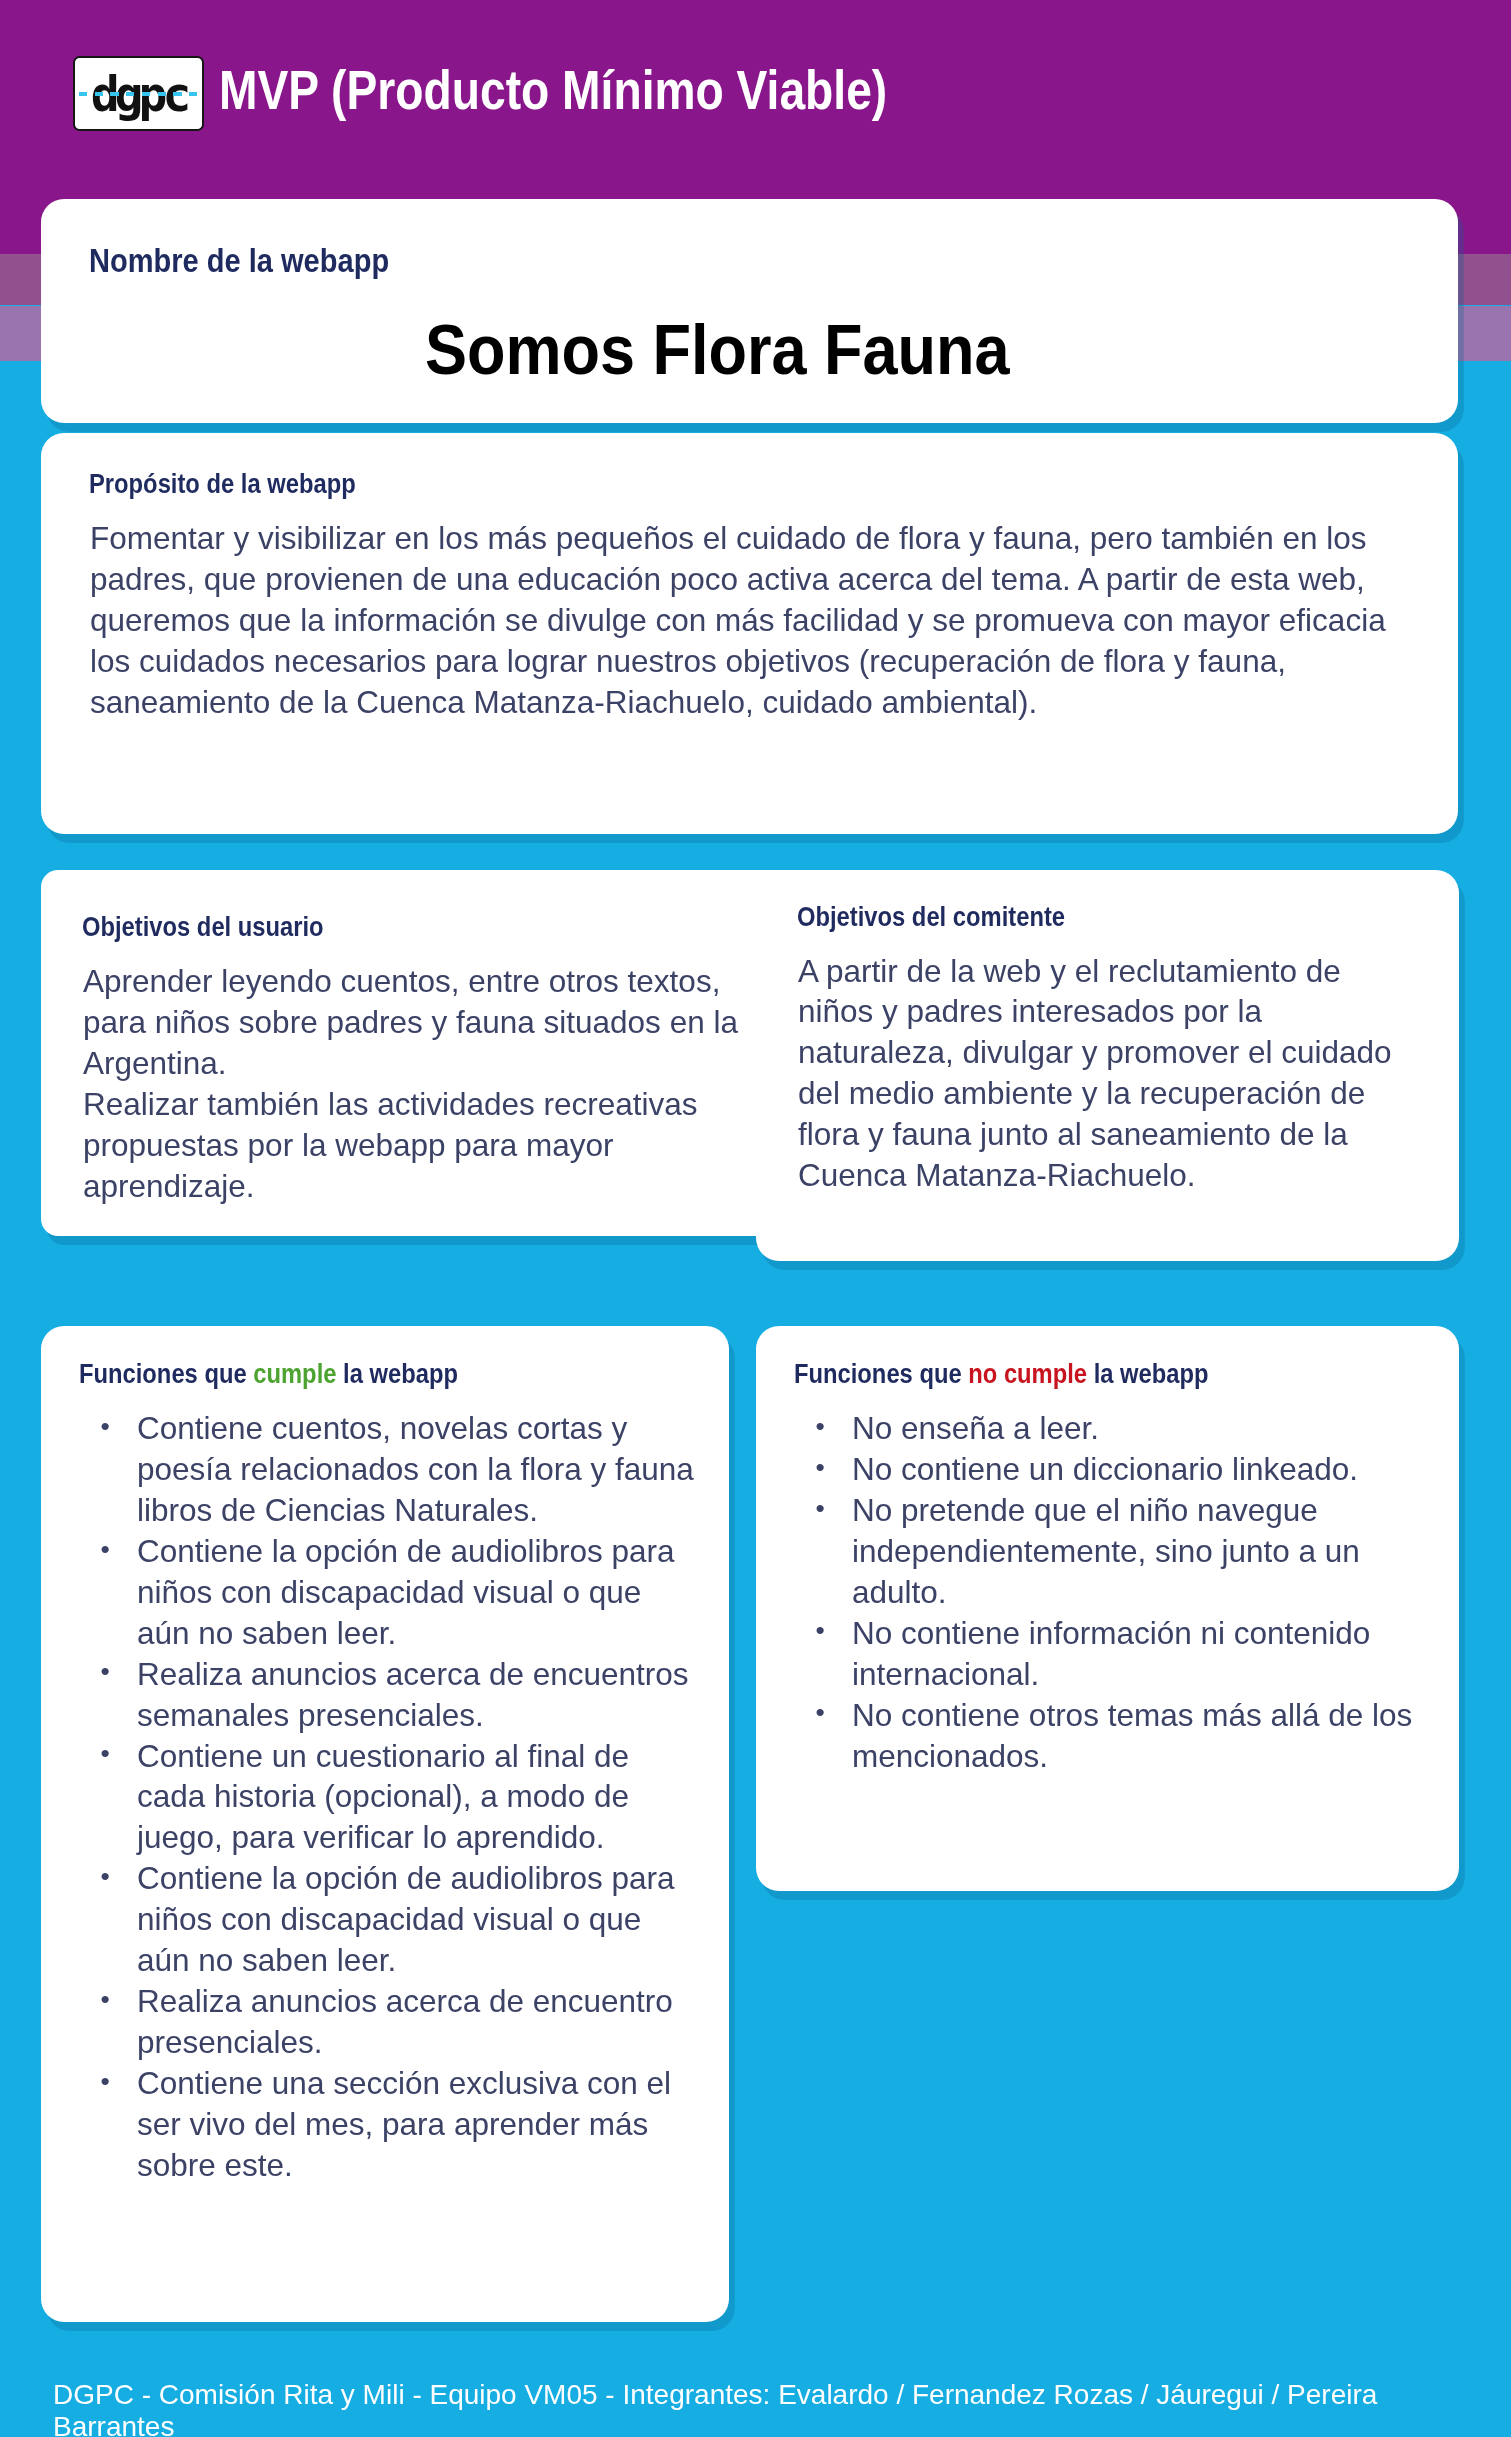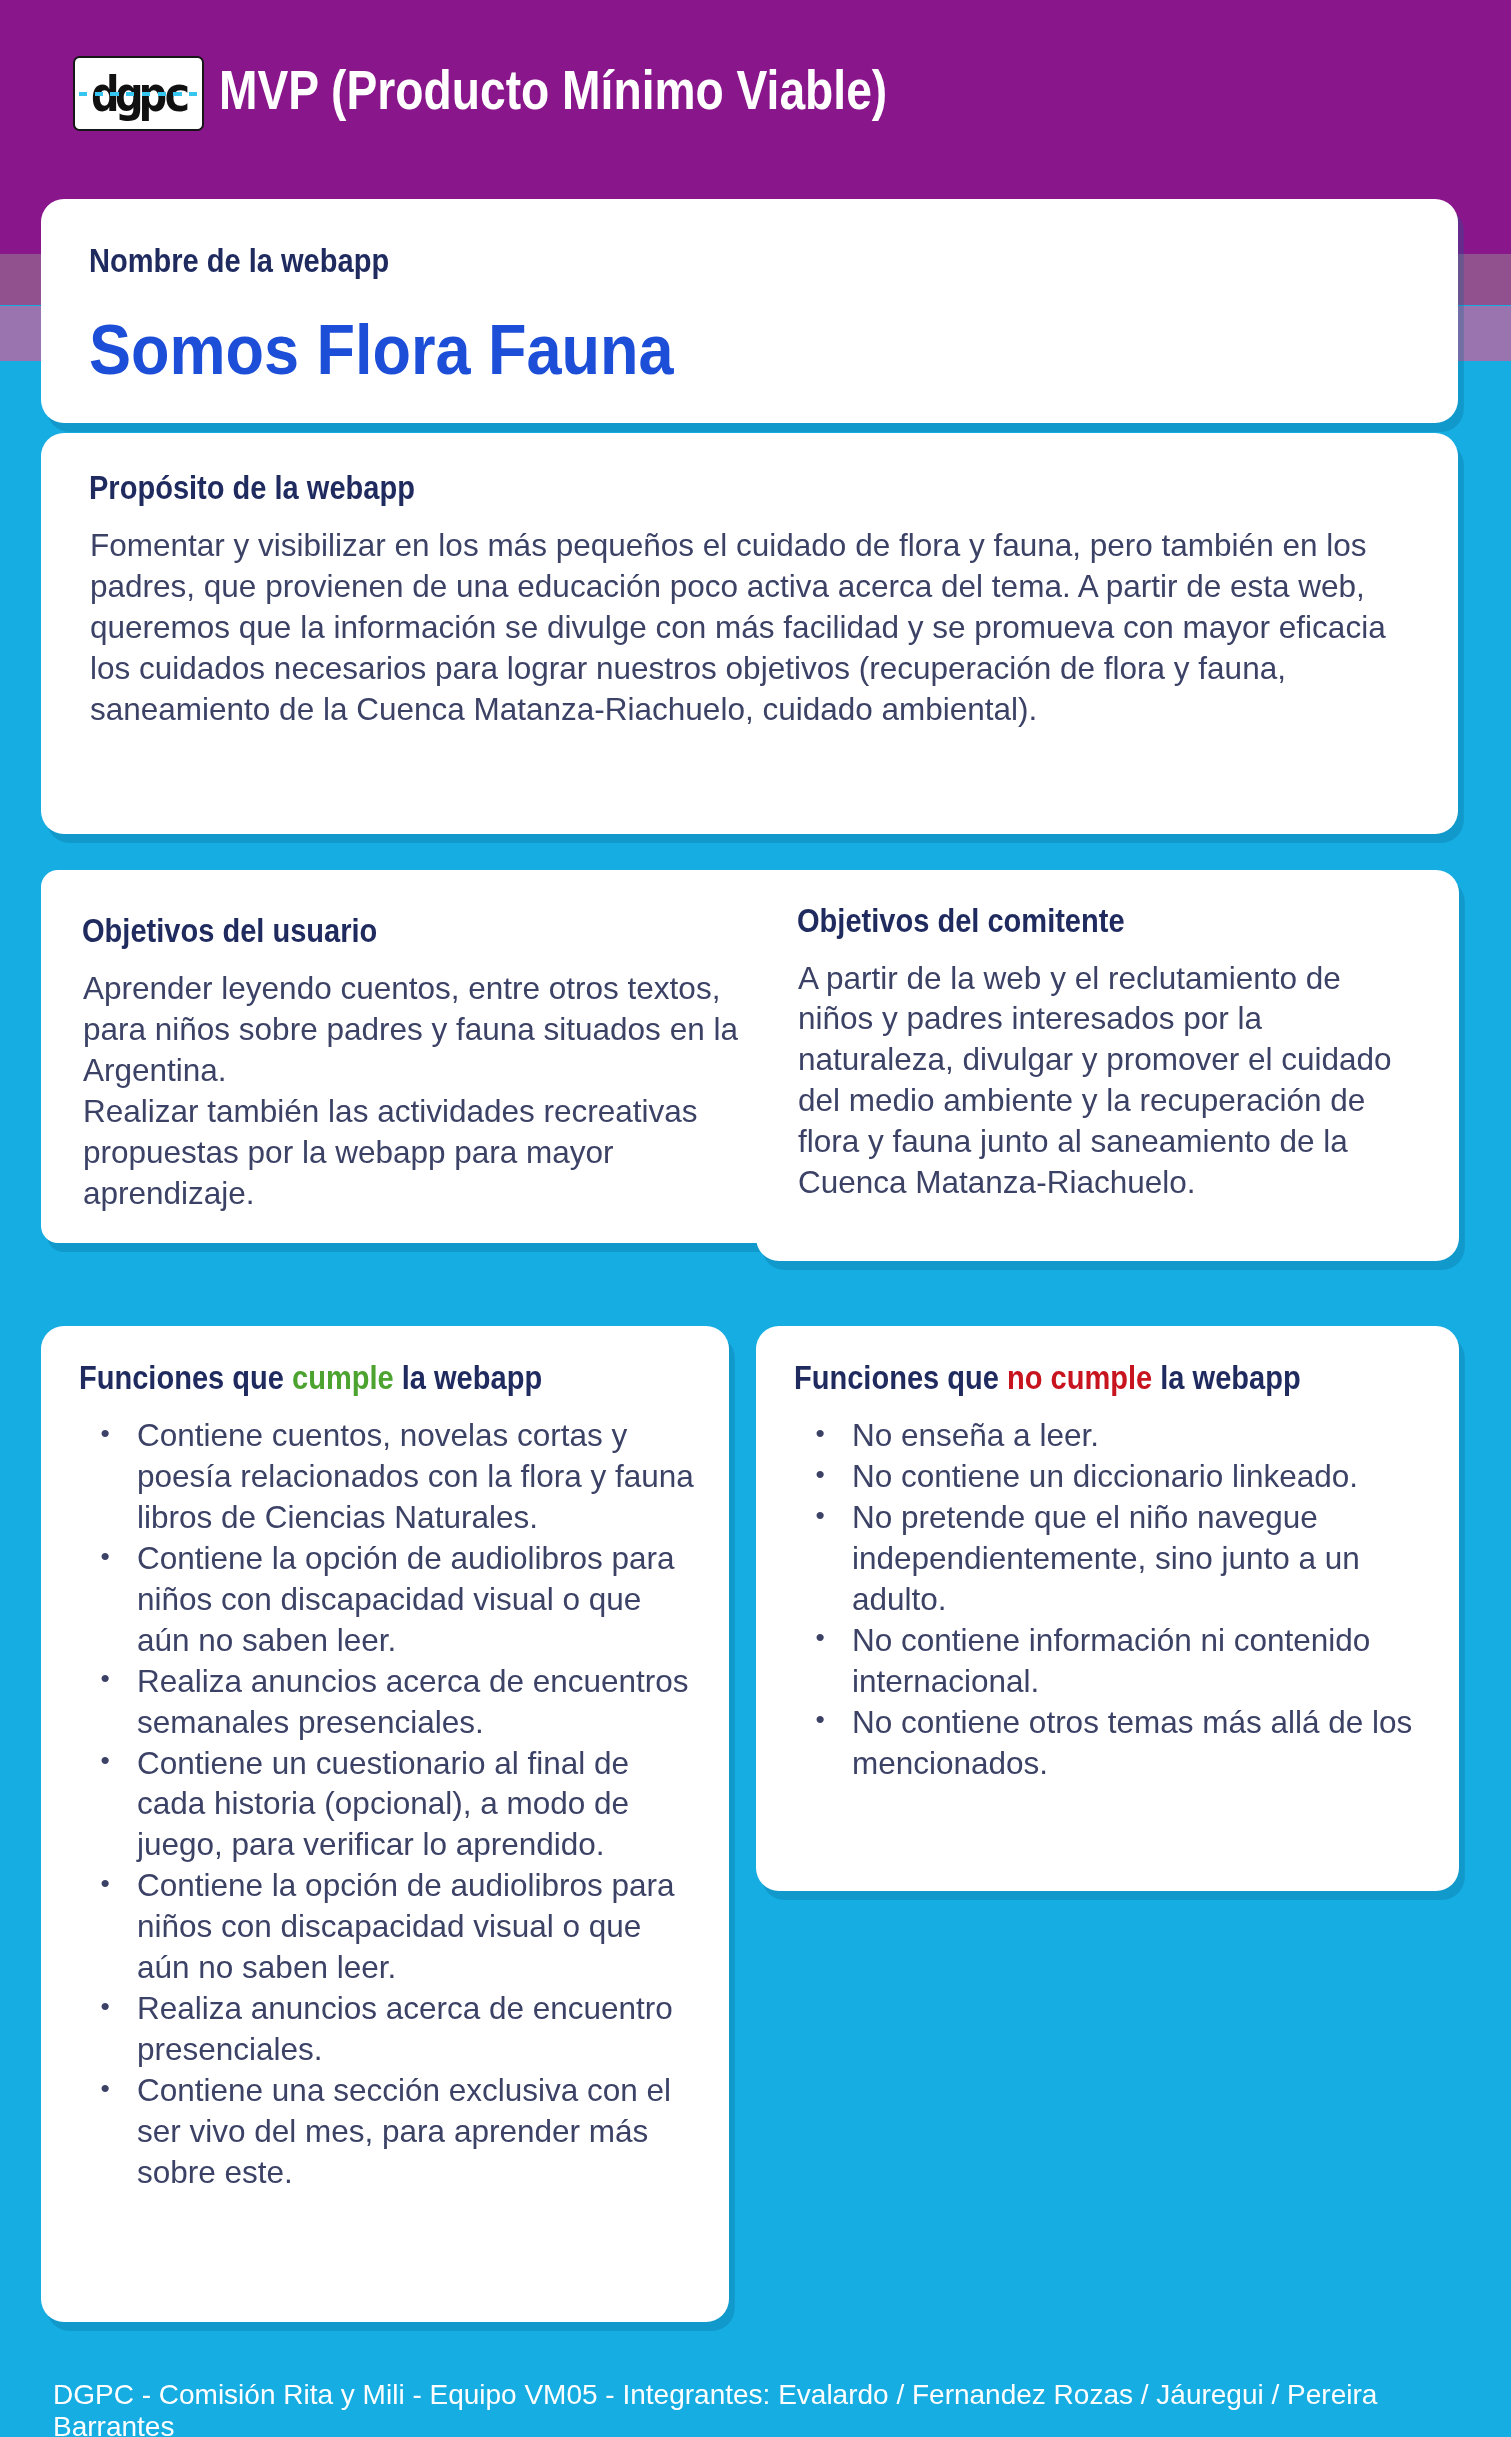--- a/index.html
+++ b/index.html
@@ -36,23 +36,23 @@
     box-shadow:5.8px 9px 0 rgba(8,100,145,0.28);
   }
   .card-name{left:41px;top:199px;width:1417px;min-height:220px;padding:43px 48px 33px 48px;}
   .card-purpose{left:41px;top:433px;width:1417px;min-height:401px;padding:36px 48px 33px 48px;}
   .card-obj-user{left:41px;top:870px;width:756px;min-height:366px;padding:42px 38px 28px 41px;border-radius:17px;}
   .card-obj-client{left:756px;top:870px;width:703px;min-height:391px;padding:31.5px 38px 28px 41px;}
   .card-fn-met{left:41px;top:1326px;width:688px;min-height:996px;padding:33px 33px 28px 38px;}
   .card-fn-not{left:756px;top:1326px;width:703px;min-height:565px;padding:33px 33px 28px 38px;}
 
   .condensed{transform:scaleX(0.88);transform-origin:0 50%;display:inline-block;white-space:nowrap;}
-  .section-heading{margin:0 0 18px 0;font-size:33px;font-weight:bold;color:#1F2A5F;}
+  .section-heading{margin:0 0 18px 0;font-size:27px;font-weight:bold;color:#1F2A5F;}
   .name-label{margin:0;font-size:33px;font-weight:bold;color:#1F2A5F;}
-  .app-name{margin:30px 0 0 0;font-size:70px;font-weight:bold;color:#1d4ed8;}
+  .app-name{margin:30px 0 0 0;font-size:70px;font-weight:bold;color:#000000;text-align:center;}
 
   .body-text{margin:1px;font-size:31.5px;line-height:1.3;color:#3C4266;}
   .body-text p{margin:0;}
 
   .bullet-list{list-style:none;margin:13.3px 0 0 0;padding:0;}
   .bullet-list li{
     position:relative;padding-left:58px;margin:0;
     font-size:31.5px;line-height:1.3;color:#3C4266;
   }
   .bullet-list li::before{

